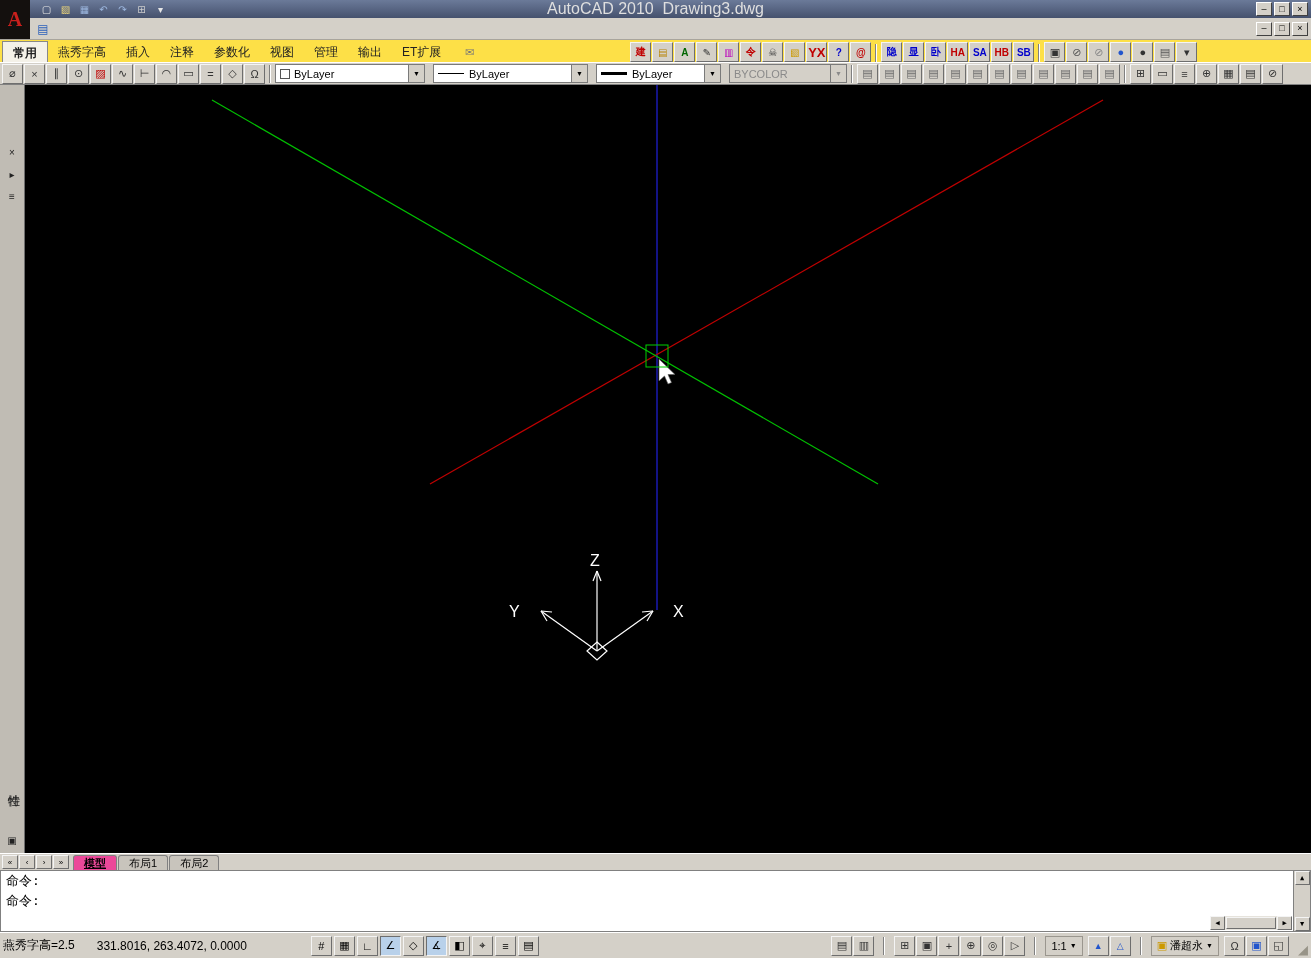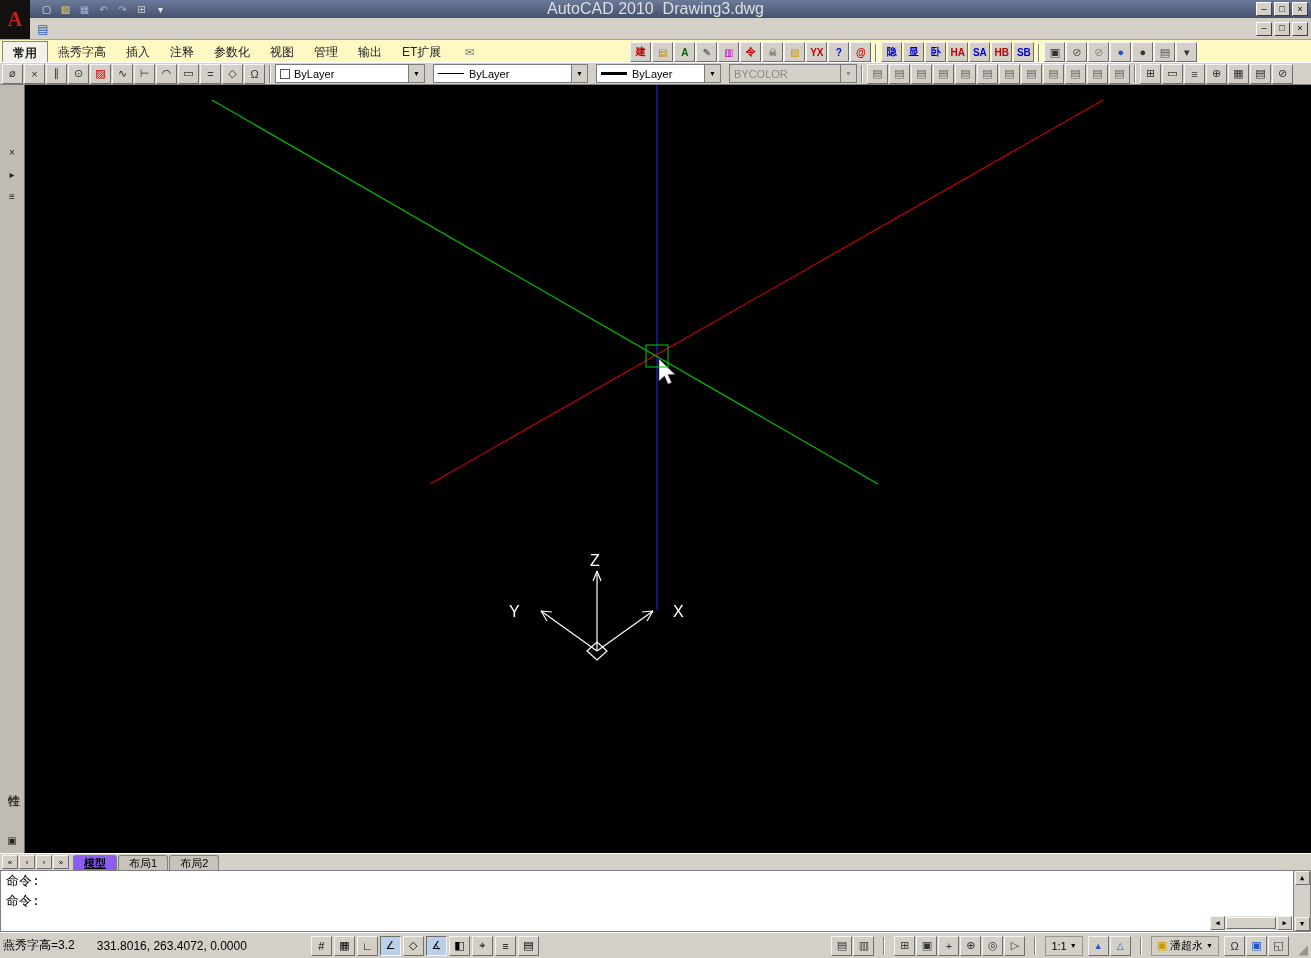--- a/index.html
+++ b/index.html
@@ -23,21 +23,21 @@
     border-color:#ffffff #404040 #404040 #ffffff;font-size:9px;line-height:11px;
     display:flex;align-items:center;justify-content:center;color:#000}
 
   
   .menubar{flex:none;height:22px;background:#d4d0c8;display:flex;align-items:center;
     padding-left:34px;border-bottom:1px solid #a8a49c}
   .doc-ic{width:18px;text-align:center;color:#2b5fbb;font-size:12px}
   .menu-item{padding:0 9px;height:20px;line-height:20px;white-space:nowrap}
 
   
-  .ribbonbar{flex:none;height:22px;background:#fef9c3;display:flex;align-items:flex-end;
+  .ribbonbar{flex:none;height:22px;background:#fde047;display:flex;align-items:flex-end;
     padding-left:2px;overflow:hidden}
   .rtab{padding:3px 10px 2px;height:21px;white-space:nowrap;color:#222}
   .rtab.active{background:#f4f1e8;border:1px solid #888;border-bottom:none;font-weight:bold}
 
   
   .toolrow{flex:none;height:23px;background:#d4d0c8;display:flex;align-items:center;
     border-top:1px solid #fff;border-bottom:1px solid #808080;padding:0 2px;overflow:hidden}
   .tb-group{display:flex;gap:1px;align-items:center}
   .tbtn{width:21px;height:20px;background:#d4d0c8;border:1px solid;
     border-color:#f4f4f4 #6e6e6e #6e6e6e #f4f4f4;font-size:11px;
@@ -64,21 +64,21 @@
 
   
   .layoutbar{flex:none;height:17px;background:#d4d0c8;display:flex;align-items:flex-end;
     border-top:1px solid #fff;padding-left:2px}
   .lnav{width:16px;height:14px;background:#d4d0c8;border:1px solid;
     border-color:#f4f4f4 #6e6e6e #6e6e6e #f4f4f4;font-size:8px;margin-bottom:1px;
     display:flex;align-items:center;justify-content:center}
   .ltabs{display:flex;margin-left:4px;align-items:flex-end}
   .ltab{padding:0 10px;height:15px;line-height:14px;font-size:11px;background:#c8c4bc;
     border:1px solid #808080;border-bottom:none;border-radius:3px 3px 0 0;margin-right:1px;white-space:nowrap}
-  .ltab.active{background:#8b5cf6;font-weight:bold;text-decoration:underline}
+  .ltab.active{background:#ec4899;font-weight:bold;text-decoration:underline}
 
   
   .command-panel{flex:none;height:62px;background:#fff;border:1px solid #808080;position:relative;
     font-family:"DejaVu Sans Mono","Liberation Mono",monospace;font-size:13px;overflow:hidden}
   .cmd-line{height:20px;line-height:20px;padding-left:5px;white-space:pre}
   .vscroll{position:absolute;right:0;top:0;bottom:0;width:17px;background:#d4d0c8;
     border-left:1px solid #808080;display:flex;flex-direction:column;justify-content:space-between;align-items:center}
   .sb-btn{width:15px;height:14px;background:#d4d0c8;border:1px solid;
     border-color:#f4f4f4 #6e6e6e #6e6e6e #f4f4f4;font-size:7px;
     display:flex;align-items:center;justify-content:center;flex:none}
@@ -229,21 +229,21 @@
 
         <div class="tbtn">
           <span style="font-size: 10px; font-weight: bold; color: rgb(51, 51, 51);">☠</span>
         </div>
 
         <div class="tbtn">
           <span style="font-size: 10px; font-weight: bold; color: rgb(204, 153, 0);">▧</span>
         </div>
 
         <div class="tbtn">
-          <span style="font-size: 10px; font-weight: bold; color: rgb(192, 0, 0);">YX</span>
+          <span style="font-size: 13px; font-weight: bold; color: rgb(192, 0, 0);">YX</span>
         </div>
 
         <div class="tbtn">
           <span style="font-size: 10px; font-weight: bold; color: rgb(0, 0, 204);">?</span>
         </div>
 
         <div class="tbtn">
           <span style="font-size: 10px; font-weight: bold; color: rgb(192, 0, 0);">@</span>
         </div>
       </div>
@@ -374,21 +374,21 @@
       <span>ByLayer</span>
       <span class="dd">▼</span>
     </div>
     <div style="width:8px"></div>
     <div class="combo" style="width:125px">
       <span class="lt-line" style="border-top-width:3px"></span>
       <span>ByLayer</span>
       <span class="dd">▼</span>
     </div>
     <div style="width:8px"></div>
-    <div class="combo disabled" style="width:128px">
+    <div class="combo disabled" style="width:118px">
       <span>BYCOLOR</span>
       <span class="dd">▼</span>
     </div>
     <div class="sep"></div>
     <div class="tb-group">
 
         <div class="tbtn">
           <span style="color: rgb(107, 107, 107);">▤</span>
         </div>
 
@@ -545,21 +545,21 @@
       <div class="sb-btn">▼</div>
     </div>
     <div class="hscroll">
       <div class="sb-btn">◀</div>
       <div class="sb-thumb"></div>
       <div class="sb-btn">▶</div>
     </div>
   </div>
 
   <div class="statusbar">
-    <div class="status-text">燕秀字高=3.2</div>
+    <div class="status-text">燕秀字高=2.5</div>
     <div class="coords">331.8016, 263.4072, 0.0000</div>
     <div class="toggles">
 
         <div class="sbtn">
           <span>#</span>
         </div>
 
         <div class="sbtn">
           <span>▦</span>
         </div>

